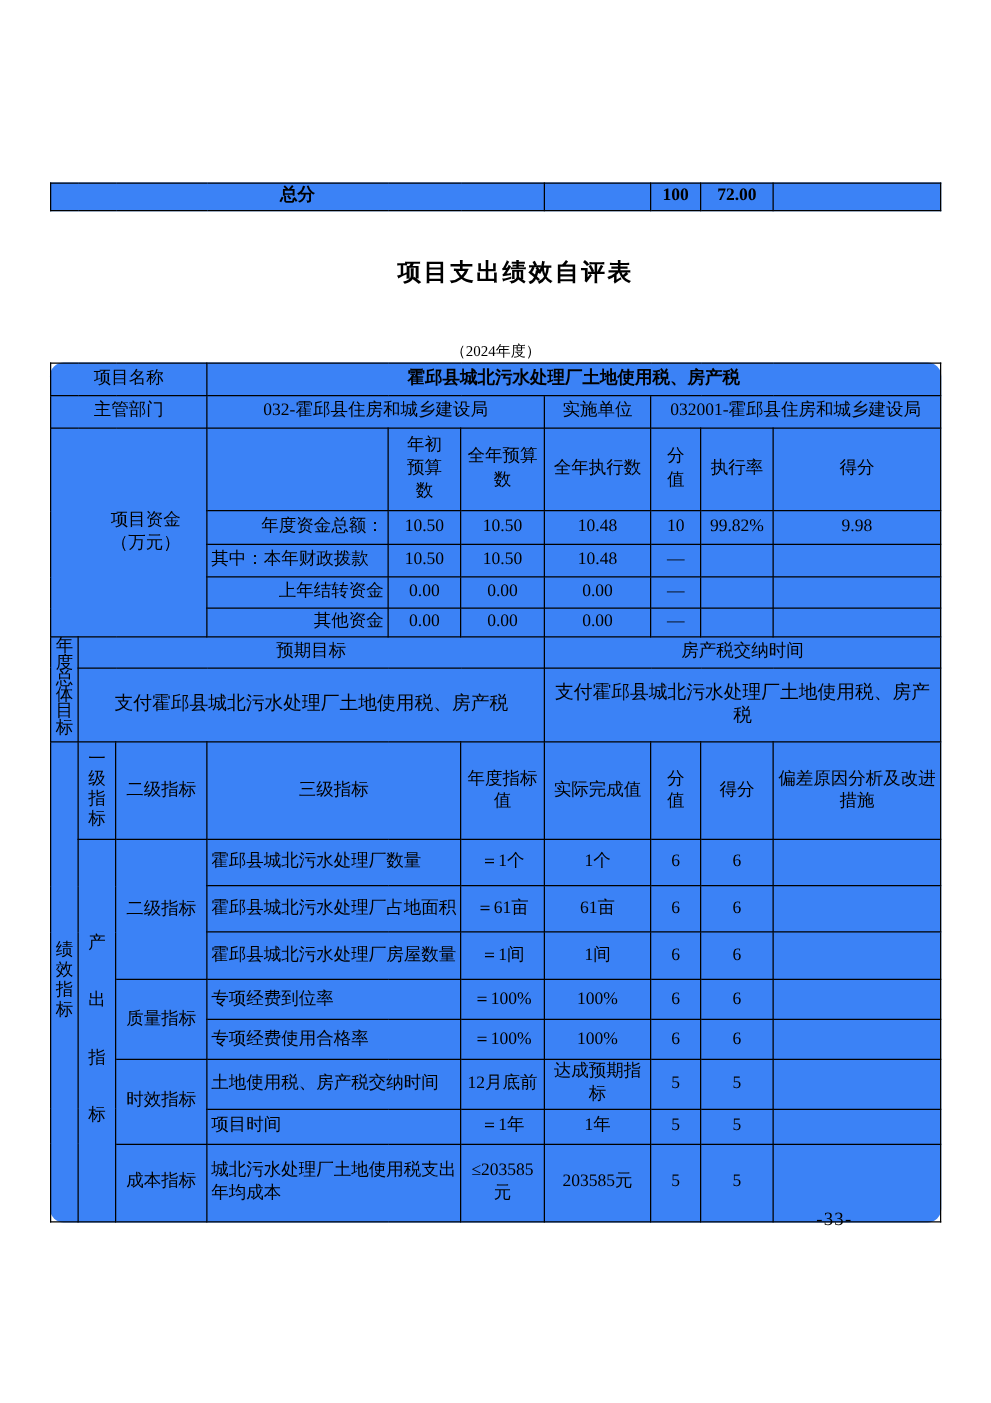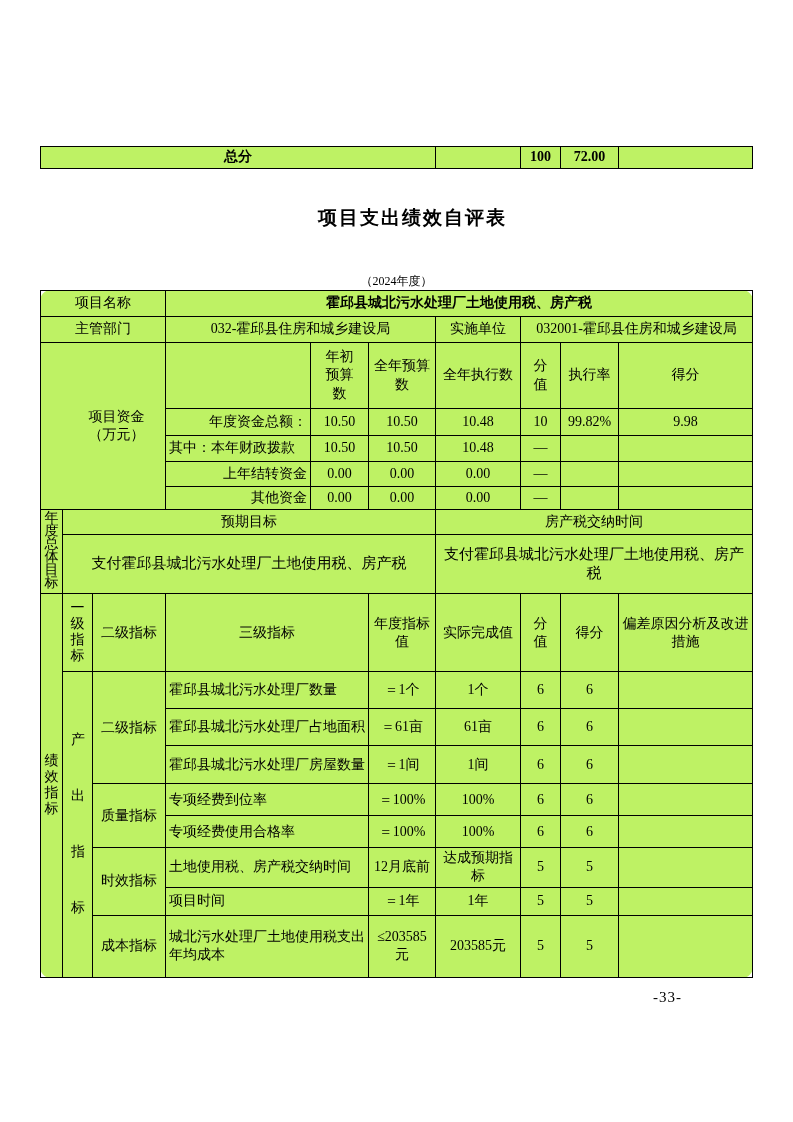--- a/index.html
+++ b/index.html
@@ -1,43 +1,43 @@
 <!DOCTYPE html>
 <html><head>
 <meta charset="utf-8">
 <style>
   html,body{margin:0;padding:0;}
   body{
     position:relative;width:793px;height:1122px;background:#ffffff;color:#000;
     font-family:"Liberation Serif","DejaVu Serif",serif;overflow:hidden;
   }
-  table{border-collapse:collapse;table-layout:fixed;position:absolute;left:40px;width:712px;background:#bef264;}
+  table{border-collapse:collapse;table-layout:fixed;position:absolute;left:40px;width:712px;background:#3b82f6;}
   td{
     border:1px solid #000;font-size:14px;line-height:1.3;padding:1px 3px;
     text-align:center;vertical-align:middle;word-break:break-all;
   }
   .bold{font-weight:bold;}
   .left{text-align:left;}
   .right{text-align:right;}
   .pre{white-space:pre-line;padding-left:30px;}
   .pad-wide{padding:1px 12px;}
   .goal-text{font-size:15px;}
   .vert{display:inline-block;width:15px;word-break:break-all;line-height:13px;text-align:center;}
   .vert.lh16{line-height:16px;}
   .vert.lh24{line-height:16px;}
-  .vert.lh56{line-height:56px;text-align:right;}
+  .vert.lh56{line-height:46px;}
   #prev-table{top:146px;}
   #main-table{top:290px;border-radius:11px;}
   .doc-title{
     position:absolute;left:16px;top:205px;width:793px;text-align:center;
     font-family:"Liberation Sans","DejaVu Sans",sans-serif;
     font-size:19px;font-weight:bold;letter-spacing:2px;
   }
   .doc-subtitle{position:absolute;left:0;top:245px;width:793px;text-align:center;font-size:12px;margin-top:28px;}
-  .page-number{position:absolute;top:989px;left:653px;font-size:15px;letter-spacing:1px;}
+  .page-number{position:absolute;top:968px;left:653px;font-size:15px;letter-spacing:1px;}
   col.c1{width:22px;}  col.c2{width:30px;}  col.c3{width:73px;}  col.c4{width:145px;}
   col.c5{width:58px;}  col.c6{width:67px;}  col.c7{width:85px;}  col.c8{width:40px;}
   col.c9{width:58px;}  col.c10{width:134px;}
   tr.h22{height:22px;} tr.h23{height:23px;} tr.h24{height:24px;} tr.h25{height:25px;}
   tr.h26{height:26px;} tr.h27{height:27px;} tr.h28{height:28px;padding-left:32px;} tr.h32{height:32px;}
   tr.h36{height:36px;} tr.h37{height:37px;} tr.h38{height:38px;} tr.h57{height:57px;}
   tr.h62{height:62px;} tr.h66{height:66px;} tr.h78{height:78px;}
 </style>
 </head>
 <body>

